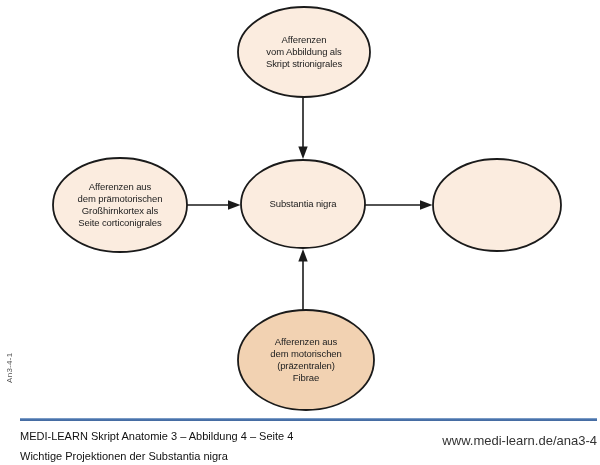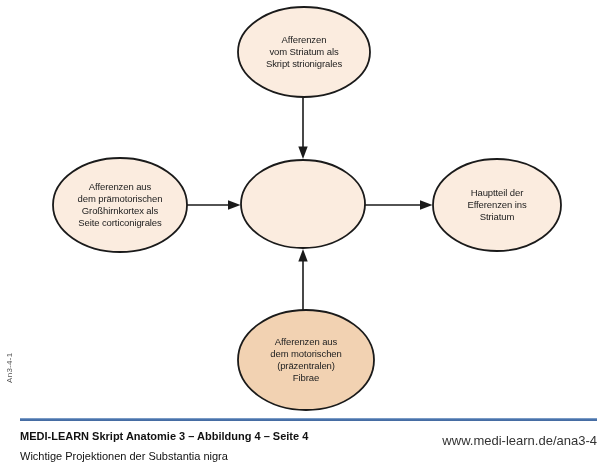--- a/index.html
+++ b/index.html
@@ -42,21 +42,21 @@
     top: 418px;
     width: 577px;
     height: 3px;
     background: linear-gradient(to bottom, #96b1d2 0%, #4a74ad 45%, #44699e 100%);
   }
   .footer-source {
     position: absolute;
     left: 20px;
     top: 430px;
     font-size: 11px;
-    font-weight: bold;
+    font-weight: normal;
     color: #111111;
     white-space: nowrap;
   }
   .footer-url {
     position: absolute;
     right: 3px;
     top: 433px;
     font-size: 13px;
     color: #333333;
     white-space: nowrap;
@@ -92,37 +92,35 @@
 
     <line x1="365" y1="205" x2="421" y2="205" stroke="#1a1a1a" stroke-width="1.6"></line>
     <polygon points="432.5,205 420,200.3 420,209.7" fill="#1a1a1a"></polygon>
 
     <line x1="303" y1="310" x2="303" y2="260" stroke="#1a1a1a" stroke-width="1.6"></line>
     <polygon points="303,249 298.3,261.5 307.7,261.5" fill="#1a1a1a"></polygon>
   </svg>
 
   <div class="node-label" style="left:238px; top:7px; width:132px; height:90px;">
     <div>Afferenzen</div>
-    <div>vom Striatum als</div>
+    <div>vom Abbildung als</div>
     <div>Skript strionigrales</div>
   </div>
 
   <div class="node-label" style="left:53px; top:158px; width:134px; height:94px;">
     <div>Afferenzen aus</div>
     <div>dem prämotorischen</div>
     <div>Großhirnkortex als</div>
     <div>Seite corticonigrales</div>
   </div>
 
+  <div class="node-label" style="left:241px; top:160px; width:124px; height:88px;">
+    <div>Substantia nigra</div>
+  </div>
 
-  <div class="node-label" style="left:433px; top:159px; width:128px; height:92px;">
-    <div>Hauptteil der</div>
-    <div>Efferenzen ins</div>
-    <div>Striatum</div>
-  </div>
 
   <div class="node-label" style="left:238px; top:310px; width:136px; height:100px;">
     <div>Afferenzen aus</div>
     <div>dem motorischen</div>
     <div>(präzentralen)</div>
     <div>Fibrae</div>
   </div>
 
   <div class="side-label">An3-4-1</div>
 

